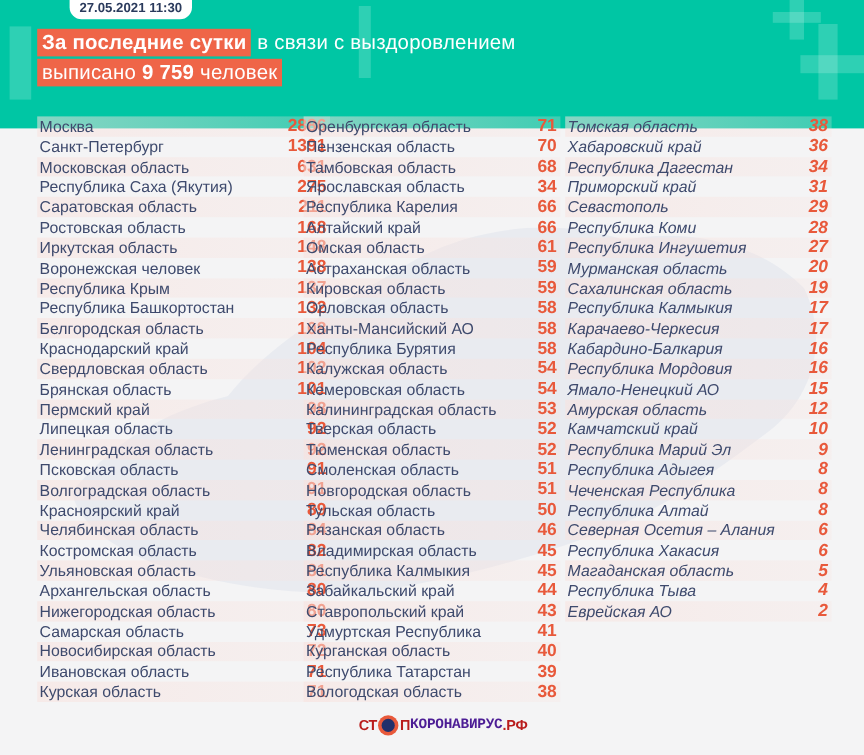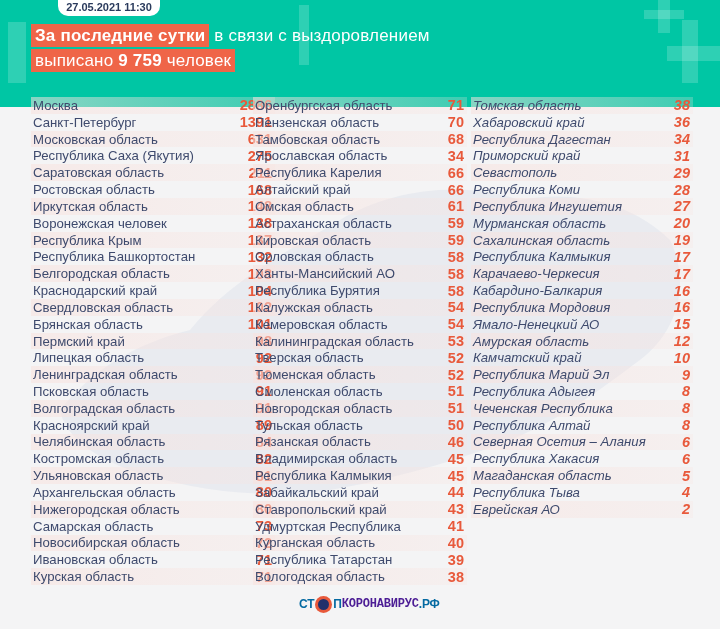--- a/index.html
+++ b/index.html
@@ -47,21 +47,21 @@
     margin-bottom: 0px;
   }
   .row:nth-child(even) { background: transparent; }
   .name { font-size: 13.2px; color: #3e4a6d; white-space: nowrap; padding-left: 2px; }
   .val { font-size: 14.5px; color: #e8593b; font-weight: bold; padding-right: 3px; }
 
   .logo {
     position: absolute; left: 299px; top: 594px; height: 20px;
     display: flex; align-items: center; font-weight: bold; font-size: 12px; letter-spacing: -0.2px;
   }
-  .logo .red { color: #0369a1; }
+  .logo .red { color: #b91c1c; }
   .logo .blue { color: #4c1d95; font-family: Liberation Mono, monospace; }
   .virus {
     width: 17px; height: 17px; border-radius: 50%; background: #e8593b;
     margin: 0 1px; position: relative;
   }
   .virus::after {
     content: ""; position: absolute; left: 3px; top: 3px; width: 11px; height: 11px;
     border-radius: 50%; background: #22306b;
   }
 </style>

